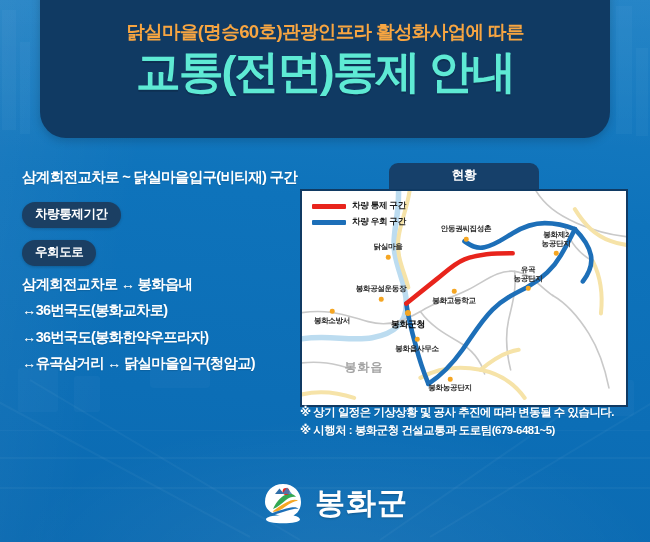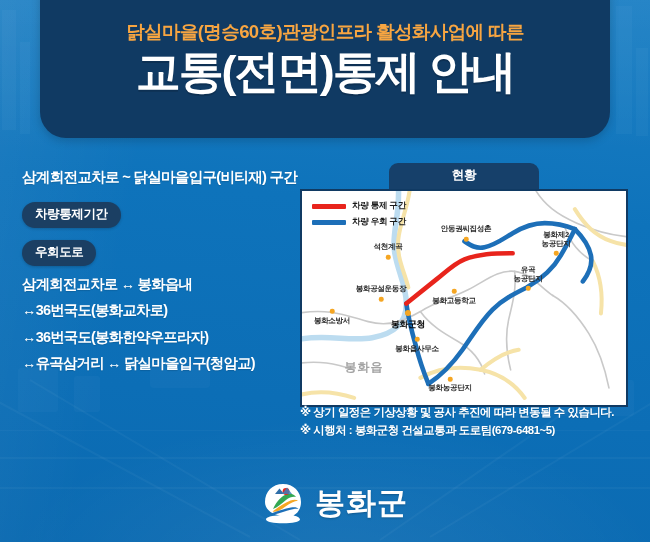--- a/index.html
+++ b/index.html
@@ -69,21 +69,21 @@
   .header-sub {
     color: #f7a541;
     font-size: 18.5px;
     font-weight: 700;
     letter-spacing: -0.6px;
     line-height: 1.1;
     white-space: nowrap;
   }
   .header-main {
     margin-top: 6px;
-    color: #ffffff;
+    color: #5eead4;
     font-size: 45px;
     font-weight: 800;
     letter-spacing: -2.2px;
     line-height: 1.08;
     white-space: nowrap;
     text-shadow: 0 2px 0 rgba(0,0,0,0.16);
   }
 
   
   .info {
@@ -365,21 +365,21 @@
       <span class="map-dot" style="left:164px; top:48px;"></span>
       <span class="map-dot" style="left:254px; top:62px;"></span>
       <span class="map-dot" style="left:226px; top:97px;"></span>
       <span class="map-dot" style="left:79px;  top:108px;"></span>
       <span class="map-dot" style="left:152px; top:100px;"></span>
       <span class="map-dot big" style="left:106px; top:122px;"></span>
       <span class="map-dot" style="left:30px;  top:120px;"></span>
       <span class="map-dot" style="left:115px; top:148px;"></span>
       <span class="map-dot" style="left:148px; top:188px;"></span>
 
-      <span class="map-label" style="left:86px;  top:52px;">석천계곡</span>
+      <span class="map-label" style="left:86px;  top:52px;">닭실마을</span>
       <span class="map-label" style="left:164px; top:34px;">안동권씨집성촌</span>
       <span class="map-label" style="left:254px; top:40px; white-space:pre-line;">봉화제2
 농공단지</span>
       <span class="map-label" style="left:226px; top:75px; white-space:pre-line;">유곡
 농공단지</span>
       <span class="map-label" style="left:79px;  top:94px;">봉화공설운동장</span>
       <span class="map-label" style="left:152px; top:106px;">봉화고등학교</span>
       <span class="map-label strong" style="left:106px; top:128px;">봉화군청</span>
       <span class="map-label" style="left:30px;  top:126px;">봉화소방서</span>
       <span class="map-label" style="left:115px; top:154px;">봉화읍사무소</span>

